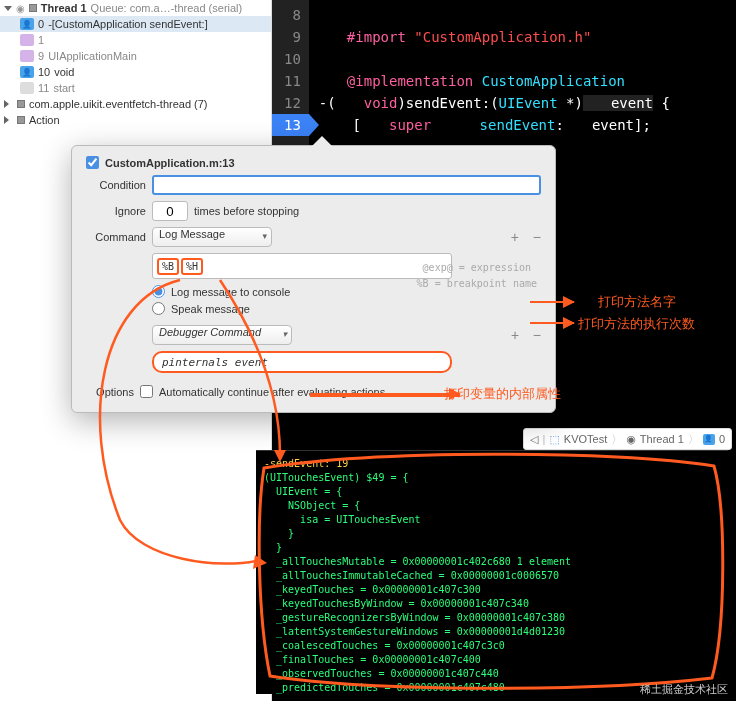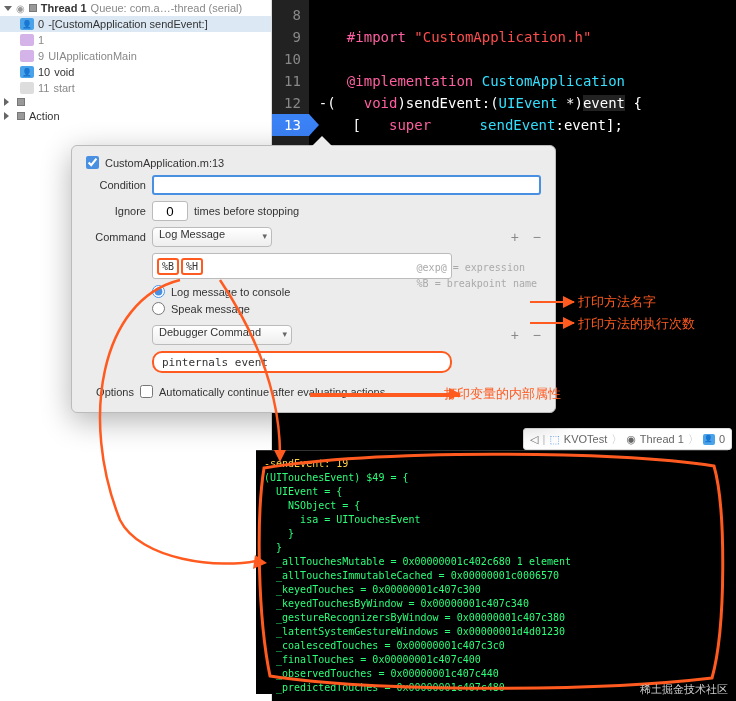--- a/index.html
+++ b/index.html
@@ -22,40 +22,40 @@
   .editor { flex: 1; display: flex; flex-direction: column; background: #000; position: relative; }
   .code { display: flex; font-family: Menlo, monospace; font-size: 14px; }
   .gutter { background: #222; color: #888; padding: 4px 8px 4px 12px; text-align: right; line-height: 22px; user-select: none; }
   .gutter .hl { background: #3b82f6; color: #fff; margin: 0 -8px 0 -12px; padding: 0 8px 0 12px; display: block; position: relative; }
   .gutter .hl::after { content:''; position:absolute; right:-10px; top:0; border-top:11px solid transparent; border-bottom:11px solid transparent; border-left:10px solid #3b82f6; }
   .src { padding: 4px 10px; line-height: 22px; color: #fff; white-space: pre; }
   .kw { color: #ff5fa0; margin-left: 28px; }
   .str { color: #ff4d4d; }
   .cls { color: #33e0ff; }
   .mth { color: #33e0ff; margin-left: 40px; }
-  .var { color: #fff; }
+  .var { color: #fff; padding-left: 28px; }
   .hlrow { background: #222; }
   .popover { position: absolute; left: 71px; top: 145px; width: 485px; background: #ececec; border: 1px solid #bbb; border-radius: 6px; box-shadow: 0 8px 30px rgba(0,0,0,.3); padding: 10px 14px 14px 14px; font-size: 11px; z-index: 50; }
   .popover::before { content:''; position:absolute; top:-10px; left:240px; border-left:10px solid transparent; border-right:10px solid transparent; border-bottom:10px solid #ececec; }
   .prow { display: flex; align-items: center; margin-bottom: 6px; gap: 6px; }
   .plabel { width: 60px; text-align: right; color: #333; font-size: 11px; }
   .pinput { flex: 1; height: 20px; border: 2px solid #4a90e2; border-radius: 3px; background: #fff; padding: 0 4px; }
   .pnum { width: 36px; height: 20px; border: 1px solid #bbb; border-radius: 3px; background: #fff; text-align: center; }
   .pselect { height: 20px; border: 1px solid #bbb; border-radius: 4px; background: linear-gradient(#fff,#eee); padding: 0 18px 0 6px; font-size: 11px; position: relative; }
   .pselect::after { content:'▾'; position:absolute; right:4px; top:3px; font-size:9px; color:#666; }
   .pselect.wide { width: 120px; }
   .pselect.wide2 { width: 140px; }
   .plusminus { margin-left: auto; color: #888; display: flex; gap: 14px; font-size: 14px; }
   .actionblock { margin-left: 66px; margin-top: 4px; }
   .logbox { width: 300px; height: 26px; border: 1px solid #bbb; background: #fff; border-radius: 3px; padding: 3px 4px; display: flex; align-items: center; gap: 2px; margin-bottom: 6px; }
   .token { background: #fff; border: 2px solid #ff5a1f; border-radius: 3px; padding: 1px 3px; font-family: Menlo, monospace; font-size: 10px; color: #333; }
   .radio-row { display: flex; align-items: center; gap: 6px; font-size: 11px; color: #333; margin-bottom: 4px; }
   .radio-row input { accent-color: #4a90e2; }
-  .hints { position: absolute; right: 18px; top: 114px; text-align: left; font-size: 10px; color: #aaa; font-family: Menlo, monospace; line-height: 16px; }
-  .actionblock2 { margin-left: 66px; margin-top: 10px; }
+  .hints { position: absolute; right: 18px; top: 114px; text-align: center; font-size: 10px; color: #aaa; font-family: Menlo, monospace; line-height: 16px; }
+  .actionblock2 { margin-left: 66px; margin-top: 10px; font-style: italic; }
   .cmdbox { width: 300px; height: 22px; border: 2px solid #ff5a1f; background: #fff; border-radius: 10px; padding: 2px 8px; font-family: Menlo, monospace; font-size: 11px; color: #333; display: flex; align-items: center; margin-top: 6px; }
   .optrow { margin-top: 12px; display:flex; align-items:center; gap:6px; }
   .breadcrumbs { position:absolute; top: 428px; right: 4px; height: 22px; display:flex; align-items:center; gap:4px; font-size:11px; color:#666; background:#fff; padding:0 6px; border:1px solid #ddd; border-radius:3px; z-index:40; }
   .bc-sep { color:#bbb; }
   .console { position:absolute; left:256px; top:450px; width:472px; height:244px; background:#000; color:#2bff7a; font-family: Menlo, monospace; font-size:10px; padding:6px 8px; line-height:14px; white-space:pre; overflow:hidden; border-top:1px solid #333; }
   .console .yl { color:#ffd24a; }
   .console .gr { color:#2bff7a; }
   .annot { position:absolute; color:#ff5a1f; font-size:13px; z-index:60; }
   .arrow { position:absolute; height:2px; background:#ff5a1f; z-index:55; }
   .arrow::after { content:''; position:absolute; right:-1px; top:-5px; border-left:12px solid #ff5a1f; border-top:6px solid transparent; border-bottom:6px solid transparent; }
@@ -94,20 +94,21 @@
       <span>void</span>
     </div>
     <div class="thread-row lvl1 dim">
       <span class="stk" style="background:#ddd"></span>
       <span>11</span>
       <span>start</span>
     </div>
     <div class="thread-row lvl0">
       <span class="tri right"></span>
       <span class="cube"></span>
+      <span>com.apple.uikit.eventfetch-thread (7)</span>
     </div>
     <div class="thread-row lvl0">
       <span class="tri right"></span>
       <span class="cube"></span>
       <span>Action</span>
     </div>
   </div>
 
   <div class="editor">
     <div class="code">
@@ -121,21 +122,21 @@
 <span>-(</span><span class="kw">void</span><span>)sendEvent:(</span><span class="cls">UIEvent</span><span> *)</span><span class="var hlrow">event</span><span> {</span>
 <span>    [</span><span class="kw">super</span><span> </span><span class="mth">sendEvent</span><span>:</span><span class="var">event</span><span>];</span>
 <span>}</span></div>
     </div>
   </div>
 </div>
 
 <div class="popover">
   <div class="prow">
     <input type="checkbox" checked="" style="accent-color: rgb(74, 144, 226);">
-    <span style="font-weight:400">CustomApplication.m:13</span>
+    <span style="font-weight:700">CustomApplication.m:13</span>
   </div>
   <div class="prow">
     <span class="plabel">Condition</span>
     <input class="pinput" style="">
   </div>
   <div class="prow">
     <span class="plabel">Ignore</span>
     <input class="pnum" value="0" style="">
     <span>times before stopping</span>
   </div>
@@ -211,21 +212,21 @@
 <span class="gr">  _latentSystemGestureWindows = 0x00000001d4d01230</span>
 <span class="gr">  _coalescedTouches = 0x00000001c407c3c0</span>
 <span class="gr">  _finalTouches = 0x00000001c407c400</span>
 <span class="gr">  _observedTouches = 0x00000001c407c440</span>
 <span class="gr">  _predictedTouches = 0x00000001c407c480</span>
 
 
 
 </div>
 
-<div class="annot" style="left:578px; top:293px">打印方法名字</div>
+<div class="annot" style="left:598px; top:293px">打印方法名字</div>
 <div class="annot" style="left:578px; top:315px">打印方法的执行次数</div>
 <div class="annot" style="left:444px; top:385px">打印变量的内部属性</div>
 
 <div class="arrow" style="left:530px; top:301px; width:44px"></div>
 <div class="arrow" style="left:530px; top:322px; width:44px"></div>
 <div class="arrow" style="left:310px; top:393px; width:150px; height:4px"></div>
 
 <svg class="scribble" style="left:60px; top:260px" width="250" height="320">
   <path d="M120 20 C 40 40, 20 160, 60 260 C 80 300, 160 310, 200 300" stroke="#ff5a1f" stroke-width="2.5" fill="none"></path>
   <path d="M195 295 l12 8 l-14 6 z" fill="#ff5a1f"></path>

